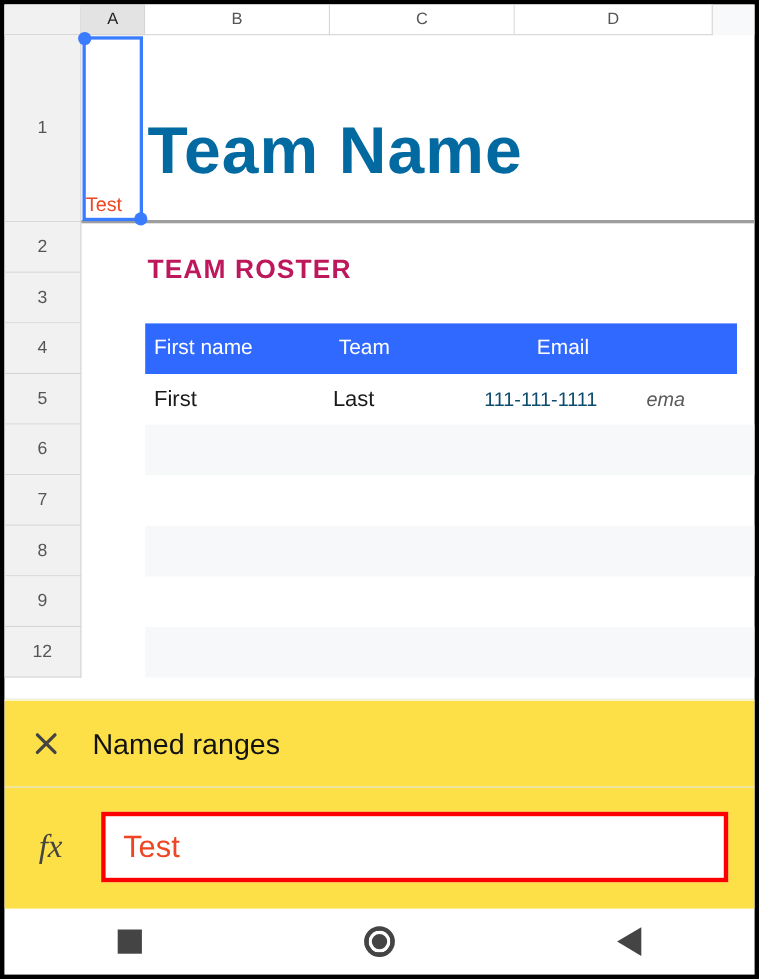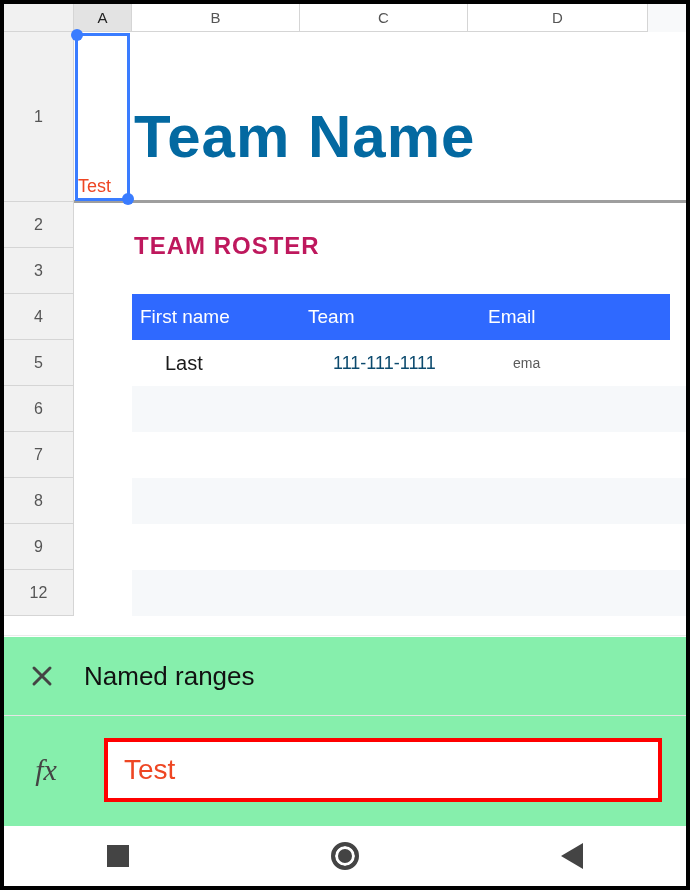--- a/index.html
+++ b/index.html
@@ -138,37 +138,37 @@
       left: 128px;
       right: 0;
       height: 46px;
       display: flex;
       align-items: center;
       font-size: 20px;
       padding-left: 8px;
     }
     .data-row { top: 336px; color: #1a1a1a; }
     .data-row .td3 { color: #0c4a6e; font-size: 18px; }
-    .data-row .td4 { color: #5a5a5a; font-size: 14px; }
+    .data-row .td4 { color: #5a5a5a; font-size: 18px; font-style: italic; }
     .td1 { width: 168px; }
     .td2 { width: 168px; margin-left: 25px; }
     .td3 { width: 180px; }
     .td4 { width: 120px; }
     .stripe {
       position: absolute;
       left: 128px; right: 0; height: 46px;
       background: #f6f8fa;
     }
     
     .panel {
       position: absolute;
       left: 0; right: 0;
       top: 632px;
       bottom: 60px;
-      background: #86efac;
+      background: #fde047;
       border-top: 1px solid #fff;
       box-shadow: 0 -1px 0 rgba(0,0,0,0.08);
     }
     .panel-header {
       display: flex;
       align-items: center;
       height: 78px;
       padding: 0 24px;
       gap: 28px;
     }
@@ -179,21 +179,21 @@
       display: flex;
       align-items: center;
       justify-content: center;
       width: 28px;
     }
     .panel-title { font-size: 26px; color: #111; }
     .panel-divider { height: 1px; background: #e5e5e5; margin: 0 0 16px; }
     .name-row {
       display: flex;
       align-items: center;
-      gap: 40px;
+      gap: 28px;
       padding: 0 24px;
       height: 76px;
     }
     .fx {
       font-family: Georgia, "Times New Roman", serif;
       font-style: italic;
       font-size: 30px;
       color: #444;
       width: 36px;
       text-align: center;
@@ -295,20 +295,21 @@
 
   <div class="roster-title">TEAM ROSTER</div>
 
   <div class="table-header">
     <div class="th1">First name</div>
     <div class="th3">Team</div>
     <div class="th4">Email</div>
   </div>
 
   <div class="table-row data-row">
+    <div class="td1">First</div>
     <div class="td2">Last</div>
     <div class="td3">111-111-1111</div>
     <div class="td4">ema</div>
   </div>
 
   <div class="stripe" style="top:382px"></div>
   <div class="stripe" style="top:474px"></div>
   <div class="stripe" style="top:566px"></div>
 </div>
 

